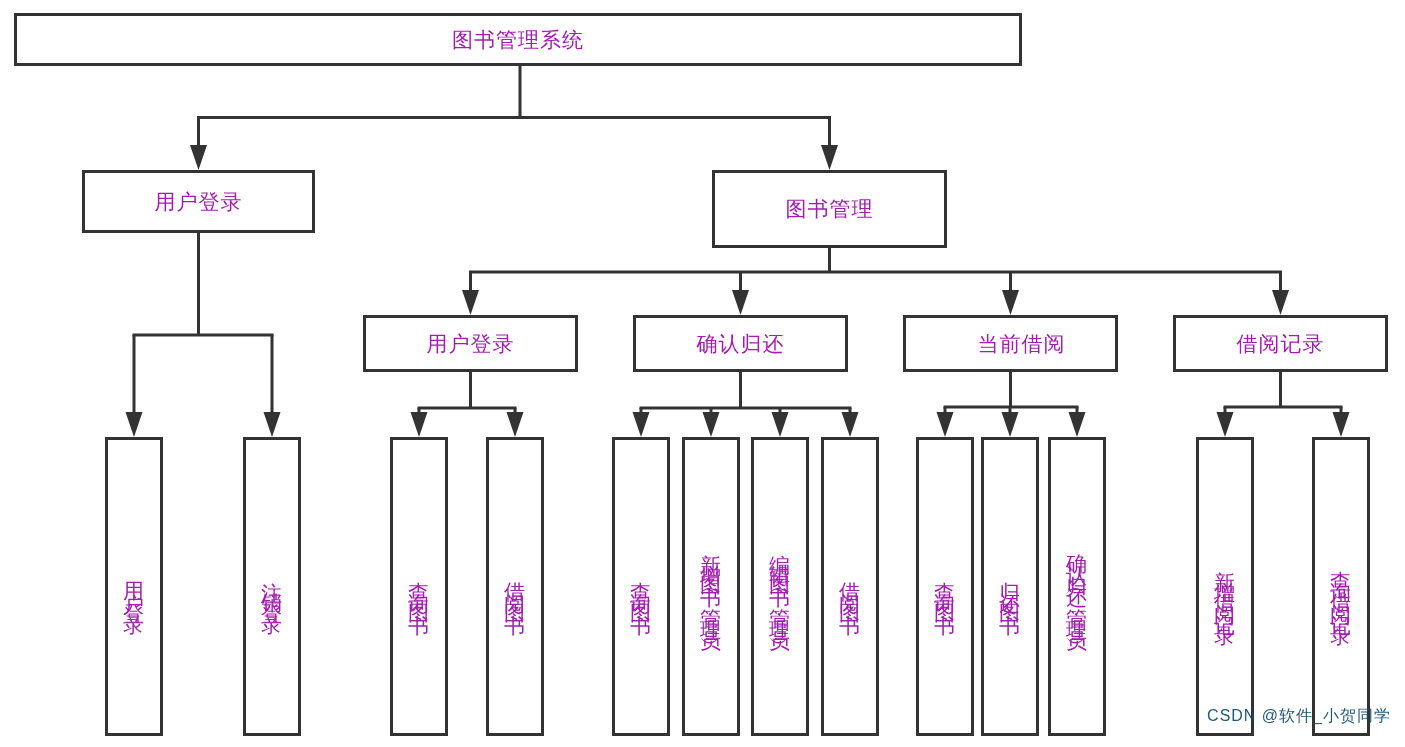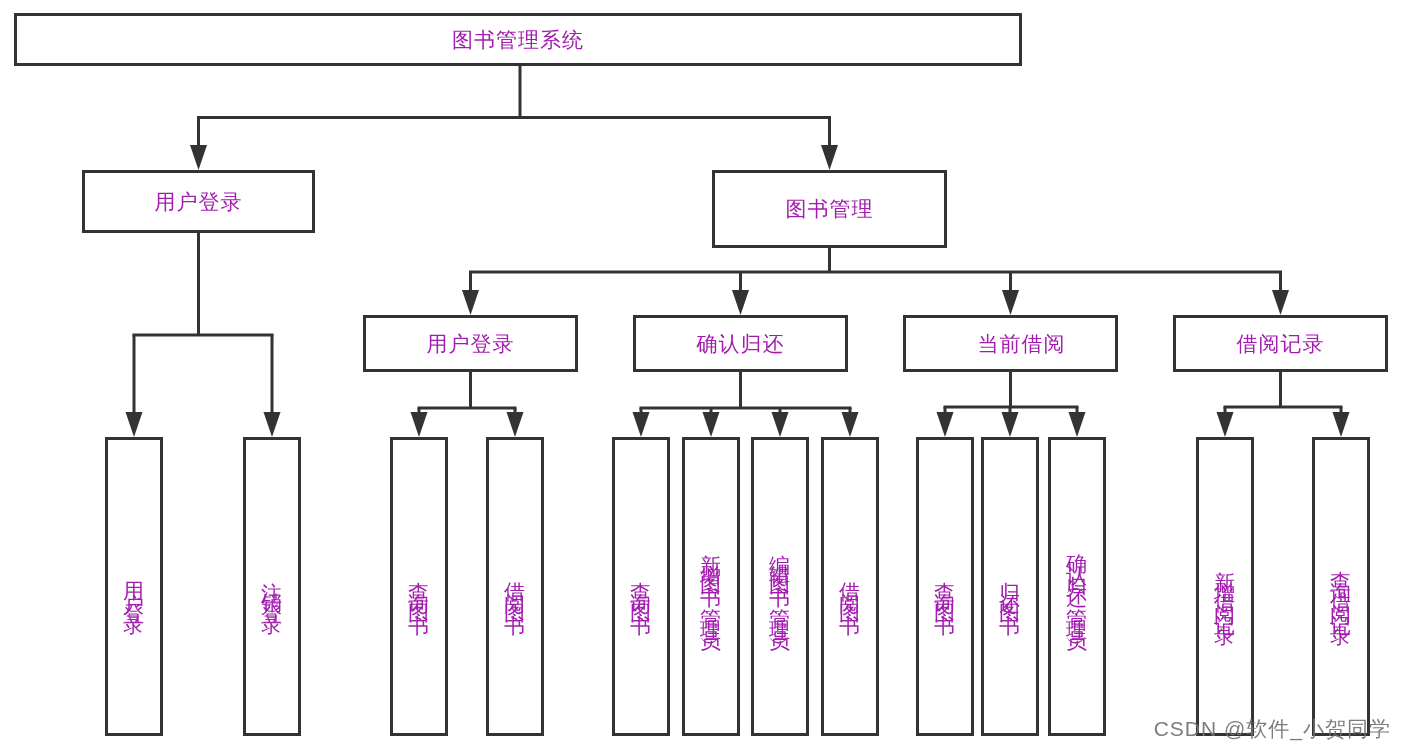--- a/index.html
+++ b/index.html
@@ -63,24 +63,24 @@
   #l-g3c { left: 751px; }
   #l-g3d { left: 821px; }
   #l-g4a { left: 916px; }
   #l-g4b { left: 981px; }
   #l-g4c { left: 1048px; }
   #l-g5a { left: 1196px; }
   #l-g5b { left: 1312px; }
   #watermark {
     position: absolute;
     right: 14px;
-    bottom: 4px;
-    color: #737373;
+    bottom: 20px;
+    color: #0c4a6e;
     opacity: 0.92;
-    font-size: 21px;
+    font-size: 16px;
     letter-spacing: 1px;
     z-index: 3;
     pointer-events: none;
     white-space: nowrap;
   }
 </style>
 </head>
 <body>
 
 <div id="canvas">

